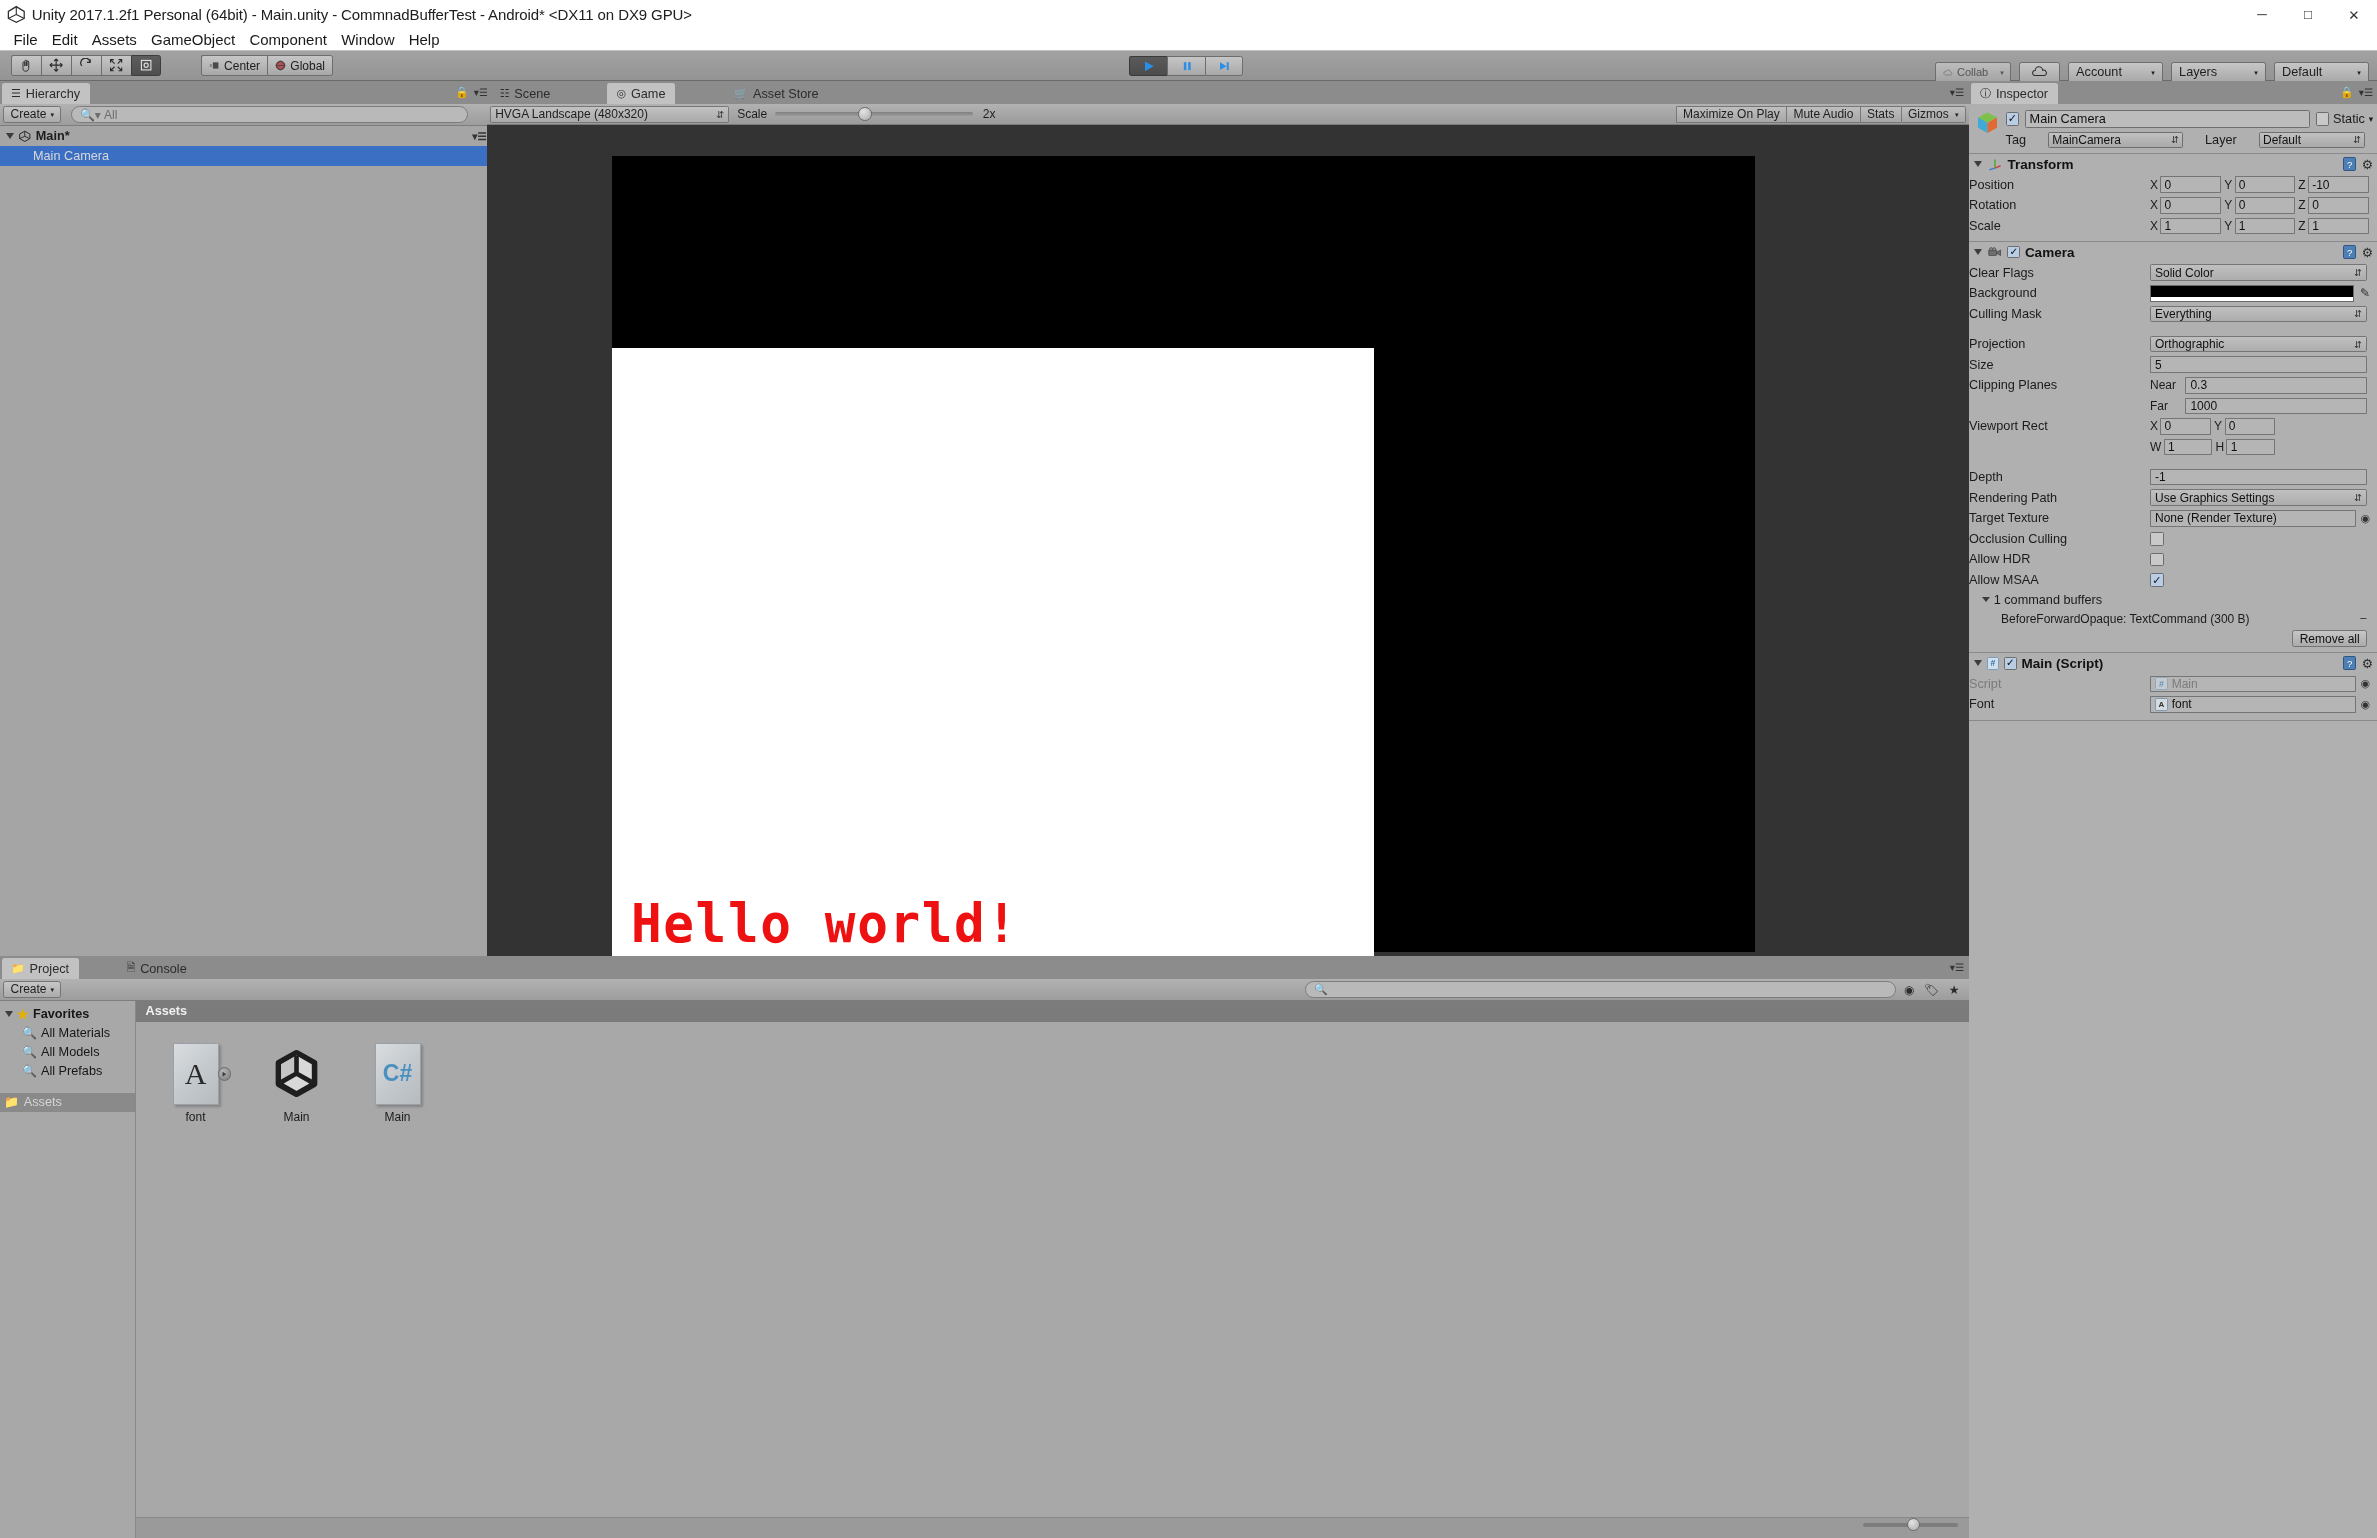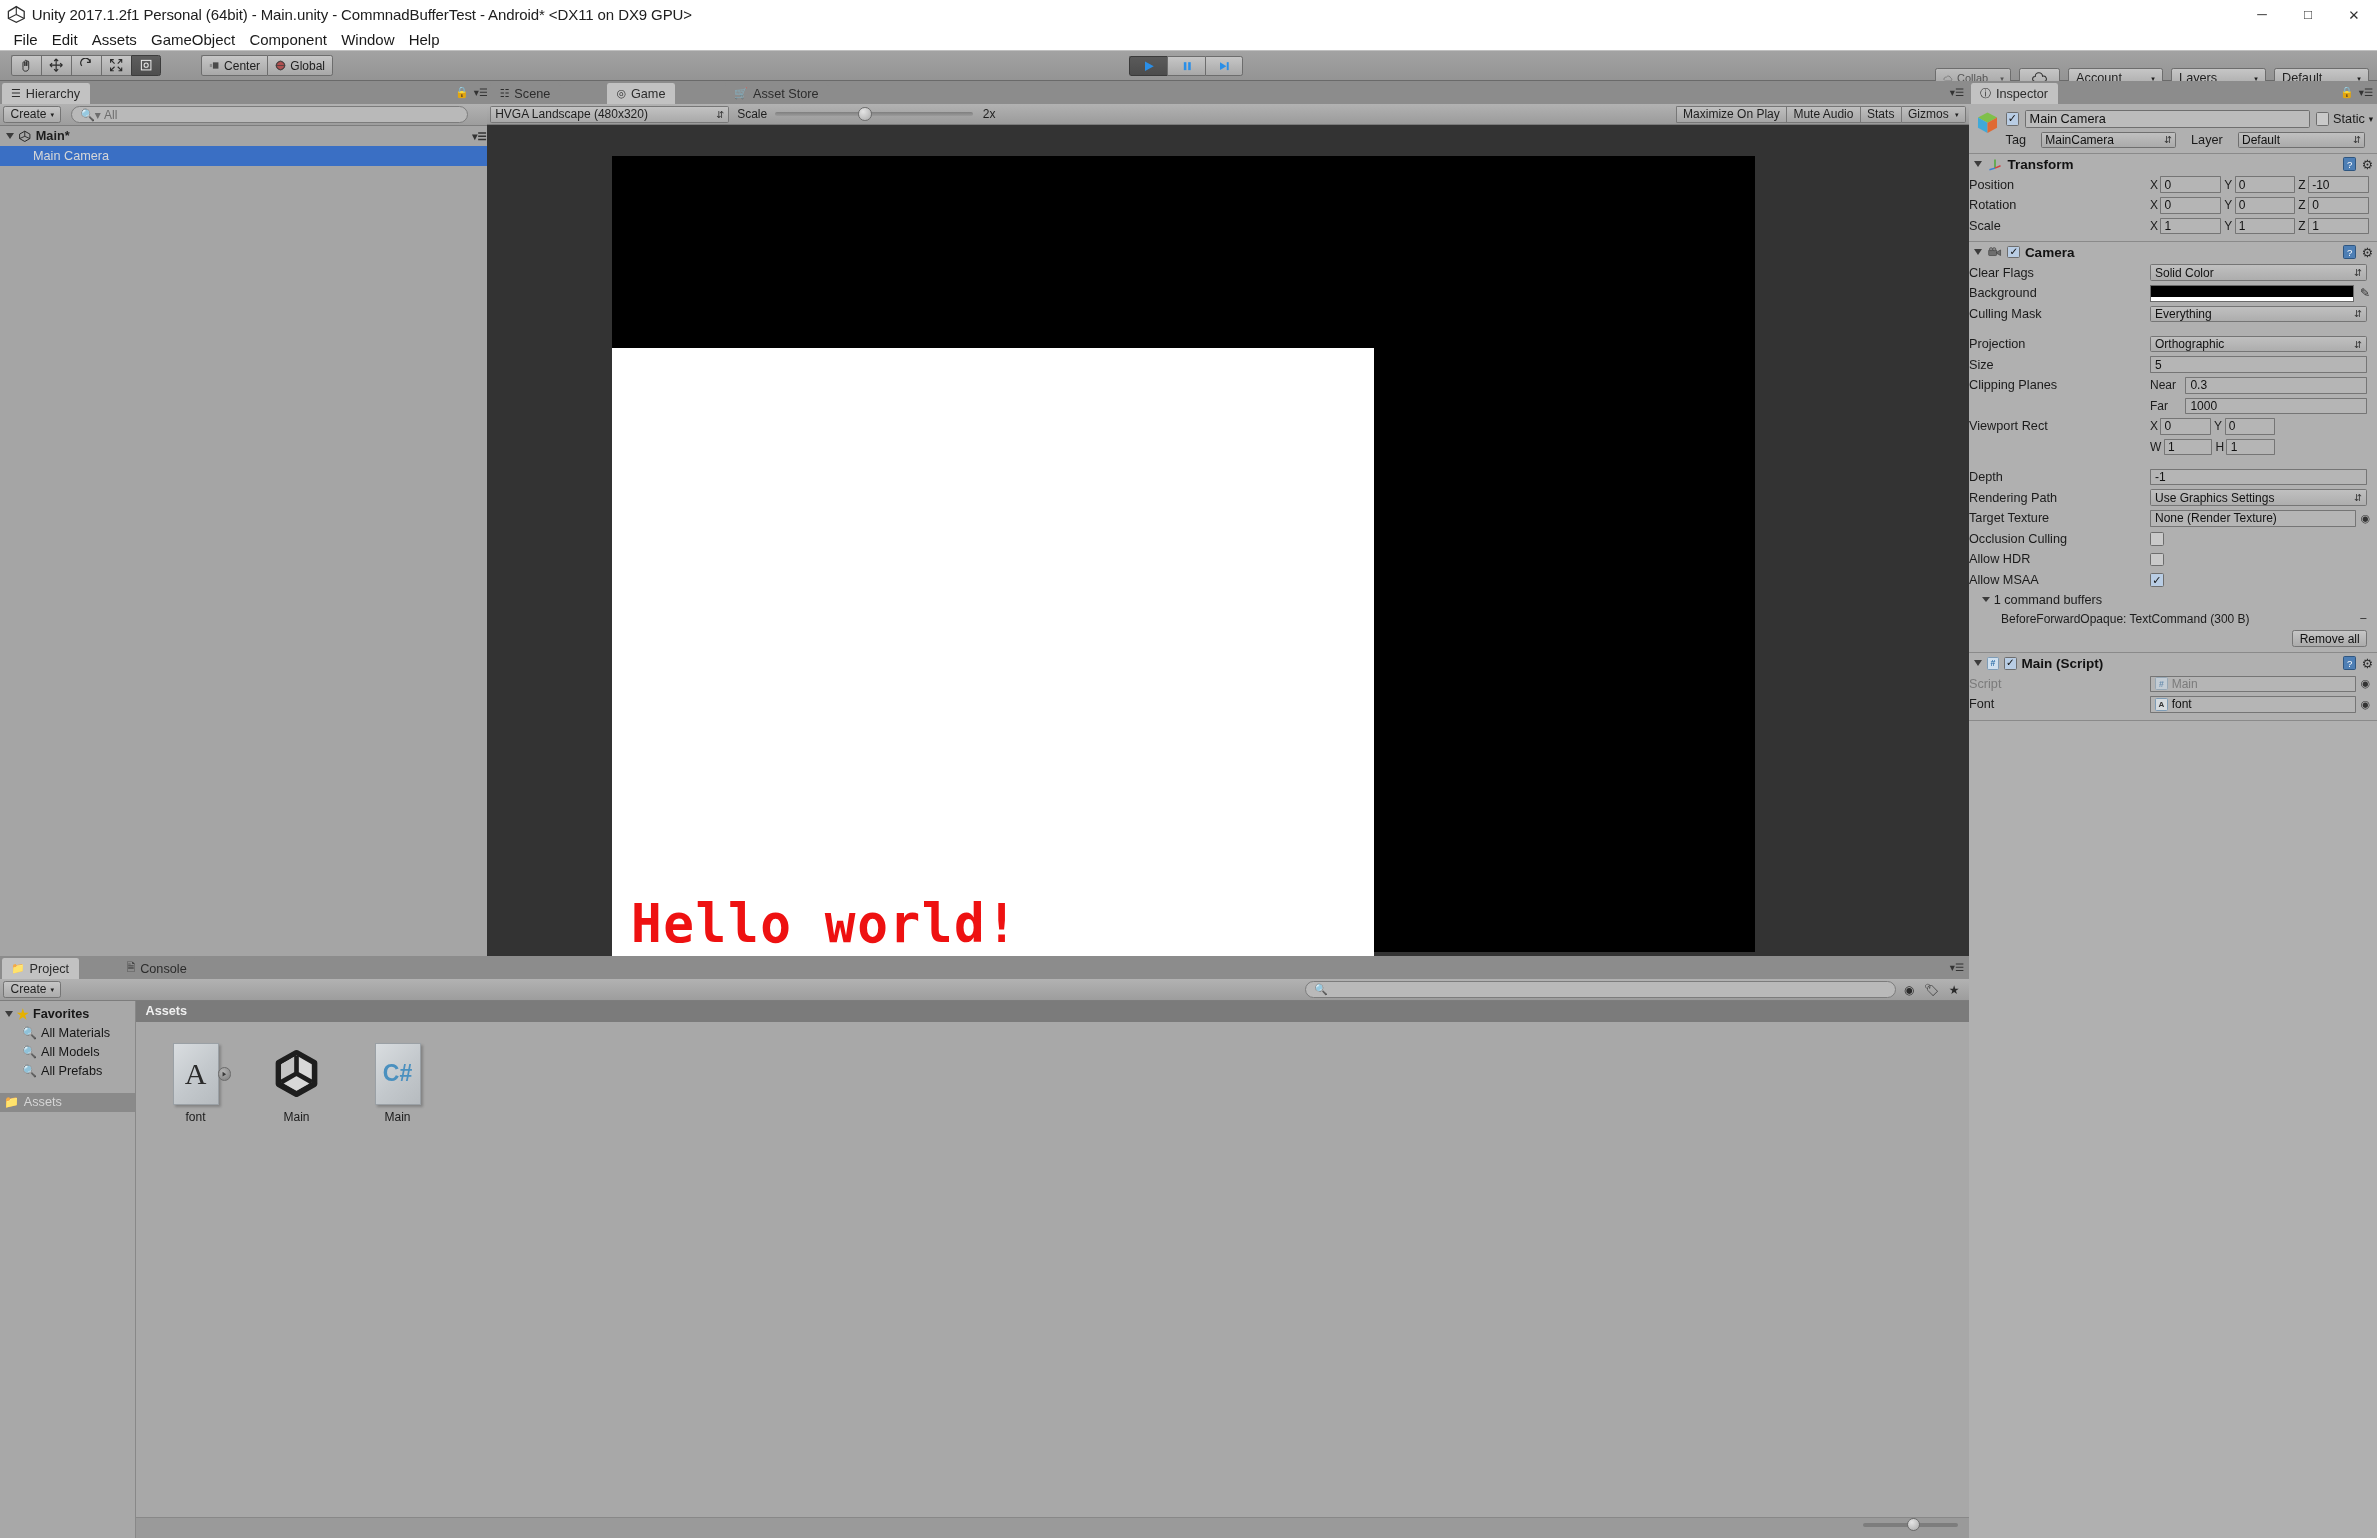--- a/index.html
+++ b/index.html
@@ -62,21 +62,21 @@
   .playbtn {
     width: 38px; height: 20.6px;
     background: linear-gradient(#c6c6c6, #a8a8a8);
     border: 0.8px solid #6d6d6d; border-right-width: 0;
     display: flex; align-items: center; justify-content: center;
   }
   .playbtn:first-child { border-radius: 2.4px 0 0 2.4px; }
   .playbtn:last-child { border-right-width: 0.8px; border-radius: 0 2.4px 2.4px 0; }
   .playbtn.active { background: linear-gradient(#5a5a5a, #4c4c4c); border-color: #3a3a3a; }
 
-  .tb-right { position: absolute; right: 8px; top: 17px; display: flex; align-items: center; gap: 8px; }
+  .tb-right { position: absolute; right: 8px; top: 11px; display: flex; align-items: center; gap: 8px; }
   .collab-btn {
     height: 20.6px; padding: 0 6.3px; min-width: 76px;
     background: linear-gradient(#bdbdbd, #a3a3a3);
     border: 0.8px solid #6d6d6d; border-radius: 2.4px;
     display: flex; align-items: center; gap: 4px; font-size: 11px; color: #555;
   }
   .cloud-btn {
     width: 41px; height: 20.6px;
     background: linear-gradient(#c6c6c6, #a8a8a8);
     border: 0.8px solid #6d6d6d; border-radius: 2.4px;
@@ -536,21 +536,21 @@
       <div style="flex:1">
         <div style="display:flex;align-items:center;gap:5.5px;">
           <div class="chk">✓</div>
           <div class="name-field">Main Camera</div>
           <div class="static-box">
             <div class="chk empty"></div>
             <span>Static</span>
             <span style="font-size:8.7px">▾</span>
           </div>
         </div>
-        <div style="display:flex;align-items:center;gap:15px;margin-top:4px;">
+        <div style="display:flex;align-items:center;gap:22px;margin-top:4px;">
           <span style="font-size:12.7px;color:#1a1a1a">Tag</span>
           <div class="mini-dd" style="width:135px">
             <span>MainCamera</span>
             <span class="updown">⇵</span>
           </div>
           <span style="font-size:12.7px;color:#1a1a1a">Layer</span>
           <div class="mini-dd" style="flex:1;margin-right:8px">
             <span>Default</span>
             <span class="updown">⇵</span>
           </div>

